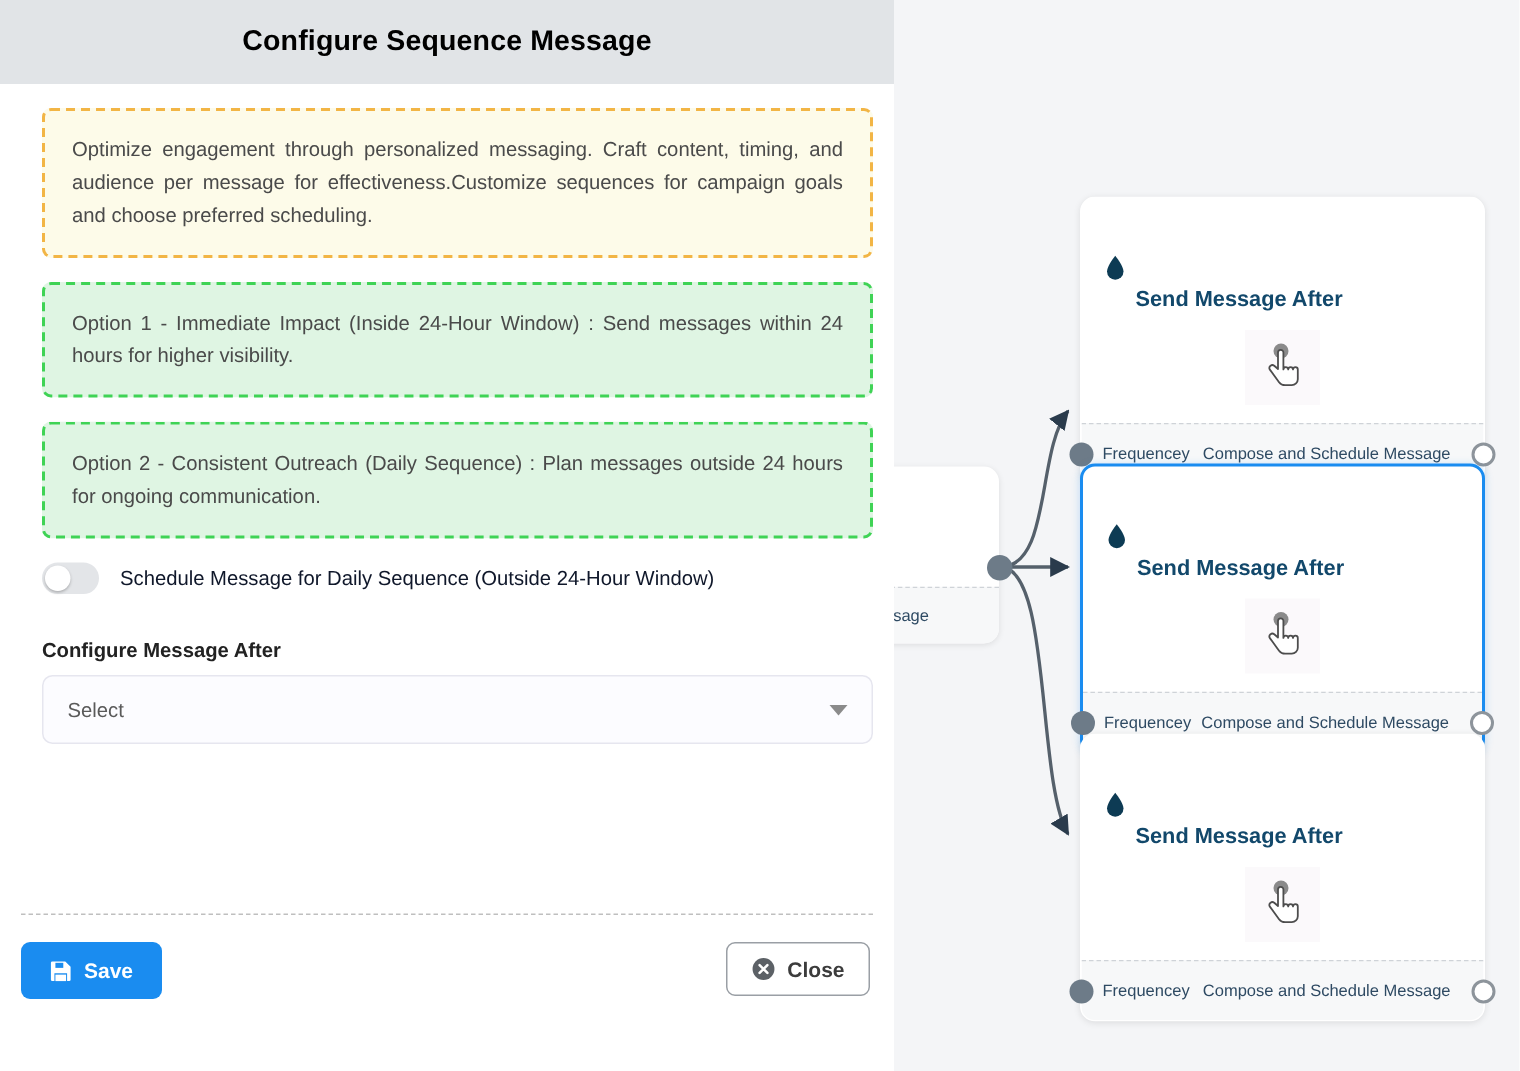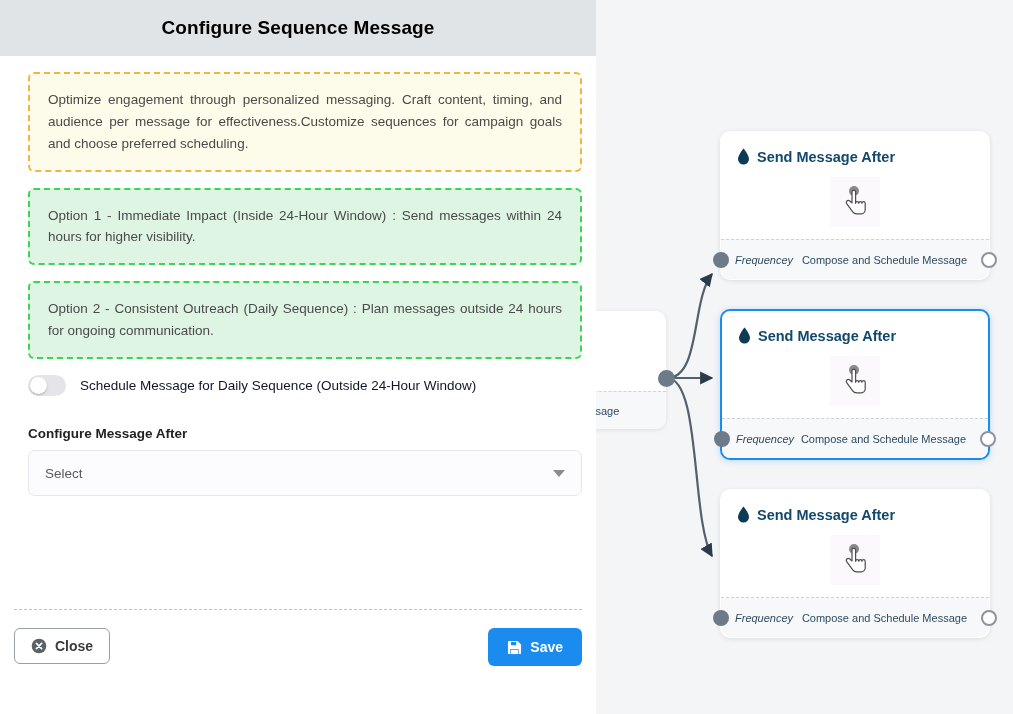--- a/index.html
+++ b/index.html
@@ -218,20 +218,21 @@
     display: flex;
     align-items: center;
     gap: 7px;
     padding: 16px 0 0 16px;
   }
   .drop-icon { width: 13px; height: 17px; display: block; }
   .node-title {
     font-size: 14.5px;
     font-weight: bold;
     color: #12486b;
+    margin-top: 44px;
   }
   .node-body {
     height: 74px;
     display: flex;
     align-items: center;
     justify-content: center;
   }
   .cursor-tile {
     width: 50px; height: 50px;
     background: #fbf9fb;
@@ -246,21 +247,20 @@
     border-radius: 0 0 9px 9px;
     height: 40px;
     display: flex;
     align-items: center;
     position: relative;
     padding: 0 14px;
   }
   .foot-left {
     font-size: 11px;
     color: #2e4a63;
-    font-style: italic;
   }
   .foot-right {
     position: absolute;
     right: 22px;
     font-size: 11px;
     color: #2e4a63;
     white-space: nowrap;
   }
   
   .handle-in {
@@ -322,40 +322,40 @@
       <div class="field-label">Configure Message After</div>
 
       <div class="select-box">
         <span class="select-value">Select</span>
         <span class="caret"></span>
       </div>
 
     </div>
 
     <div class="modal-footer">
-      <button class="btn btn-close">
-        <span class="icon-close">
-          <svg viewBox="0 0 16 16" width="16" height="16" aria-hidden="true">
-            <circle cx="8" cy="8" r="7.3" fill="#5c6166"></circle>
-            <path d="M5.4 5.4l5.2 5.2M10.6 5.4l-5.2 5.2" stroke="#ffffff" stroke-width="1.7" stroke-linecap="round"></path>
-          </svg>
-        </span>
-        <span>Close</span>
-      </button>
-
       <button class="btn btn-save">
         <span class="icon-save">
           <svg viewBox="0 0 16 16" width="15" height="15" aria-hidden="true">
             <path fill="#ffffff" d="M2 1h9.2L15 4.8V14a1 1 0 0 1-1 1h-1.5V9.5h-9V15H2a1 1 0 0 1-1-1V2a1 1 0 0 1 1-1z"></path>
             <rect x="4.2" y="10.4" width="7.6" height="4.6" fill="#ffffff"></rect>
             <rect x="4.2" y="2" width="5.6" height="3.6" fill="#1a8cf0"></rect>
           </svg>
         </span>
         <span>Save</span>
       </button>
+
+      <button class="btn btn-close">
+        <span class="icon-close">
+          <svg viewBox="0 0 16 16" width="16" height="16" aria-hidden="true">
+            <circle cx="8" cy="8" r="7.3" fill="#5c6166"></circle>
+            <path d="M5.4 5.4l5.2 5.2M10.6 5.4l-5.2 5.2" stroke="#ffffff" stroke-width="1.7" stroke-linecap="round"></path>
+          </svg>
+        </span>
+        <span>Close</span>
+      </button>
     </div>
 
   </div>
 
   <div class="canvas">
 
     <svg class="edges" viewBox="0 0 417 714">
       <defs>
         <marker id="arrow" viewBox="0 0 10 10" refX="9" refY="5" markerWidth="6" markerHeight="6" orient="auto-start-reverse">
           <path d="M 0 0 L 10 5 L 0 10 z" fill="#2a3b4c"></path>

